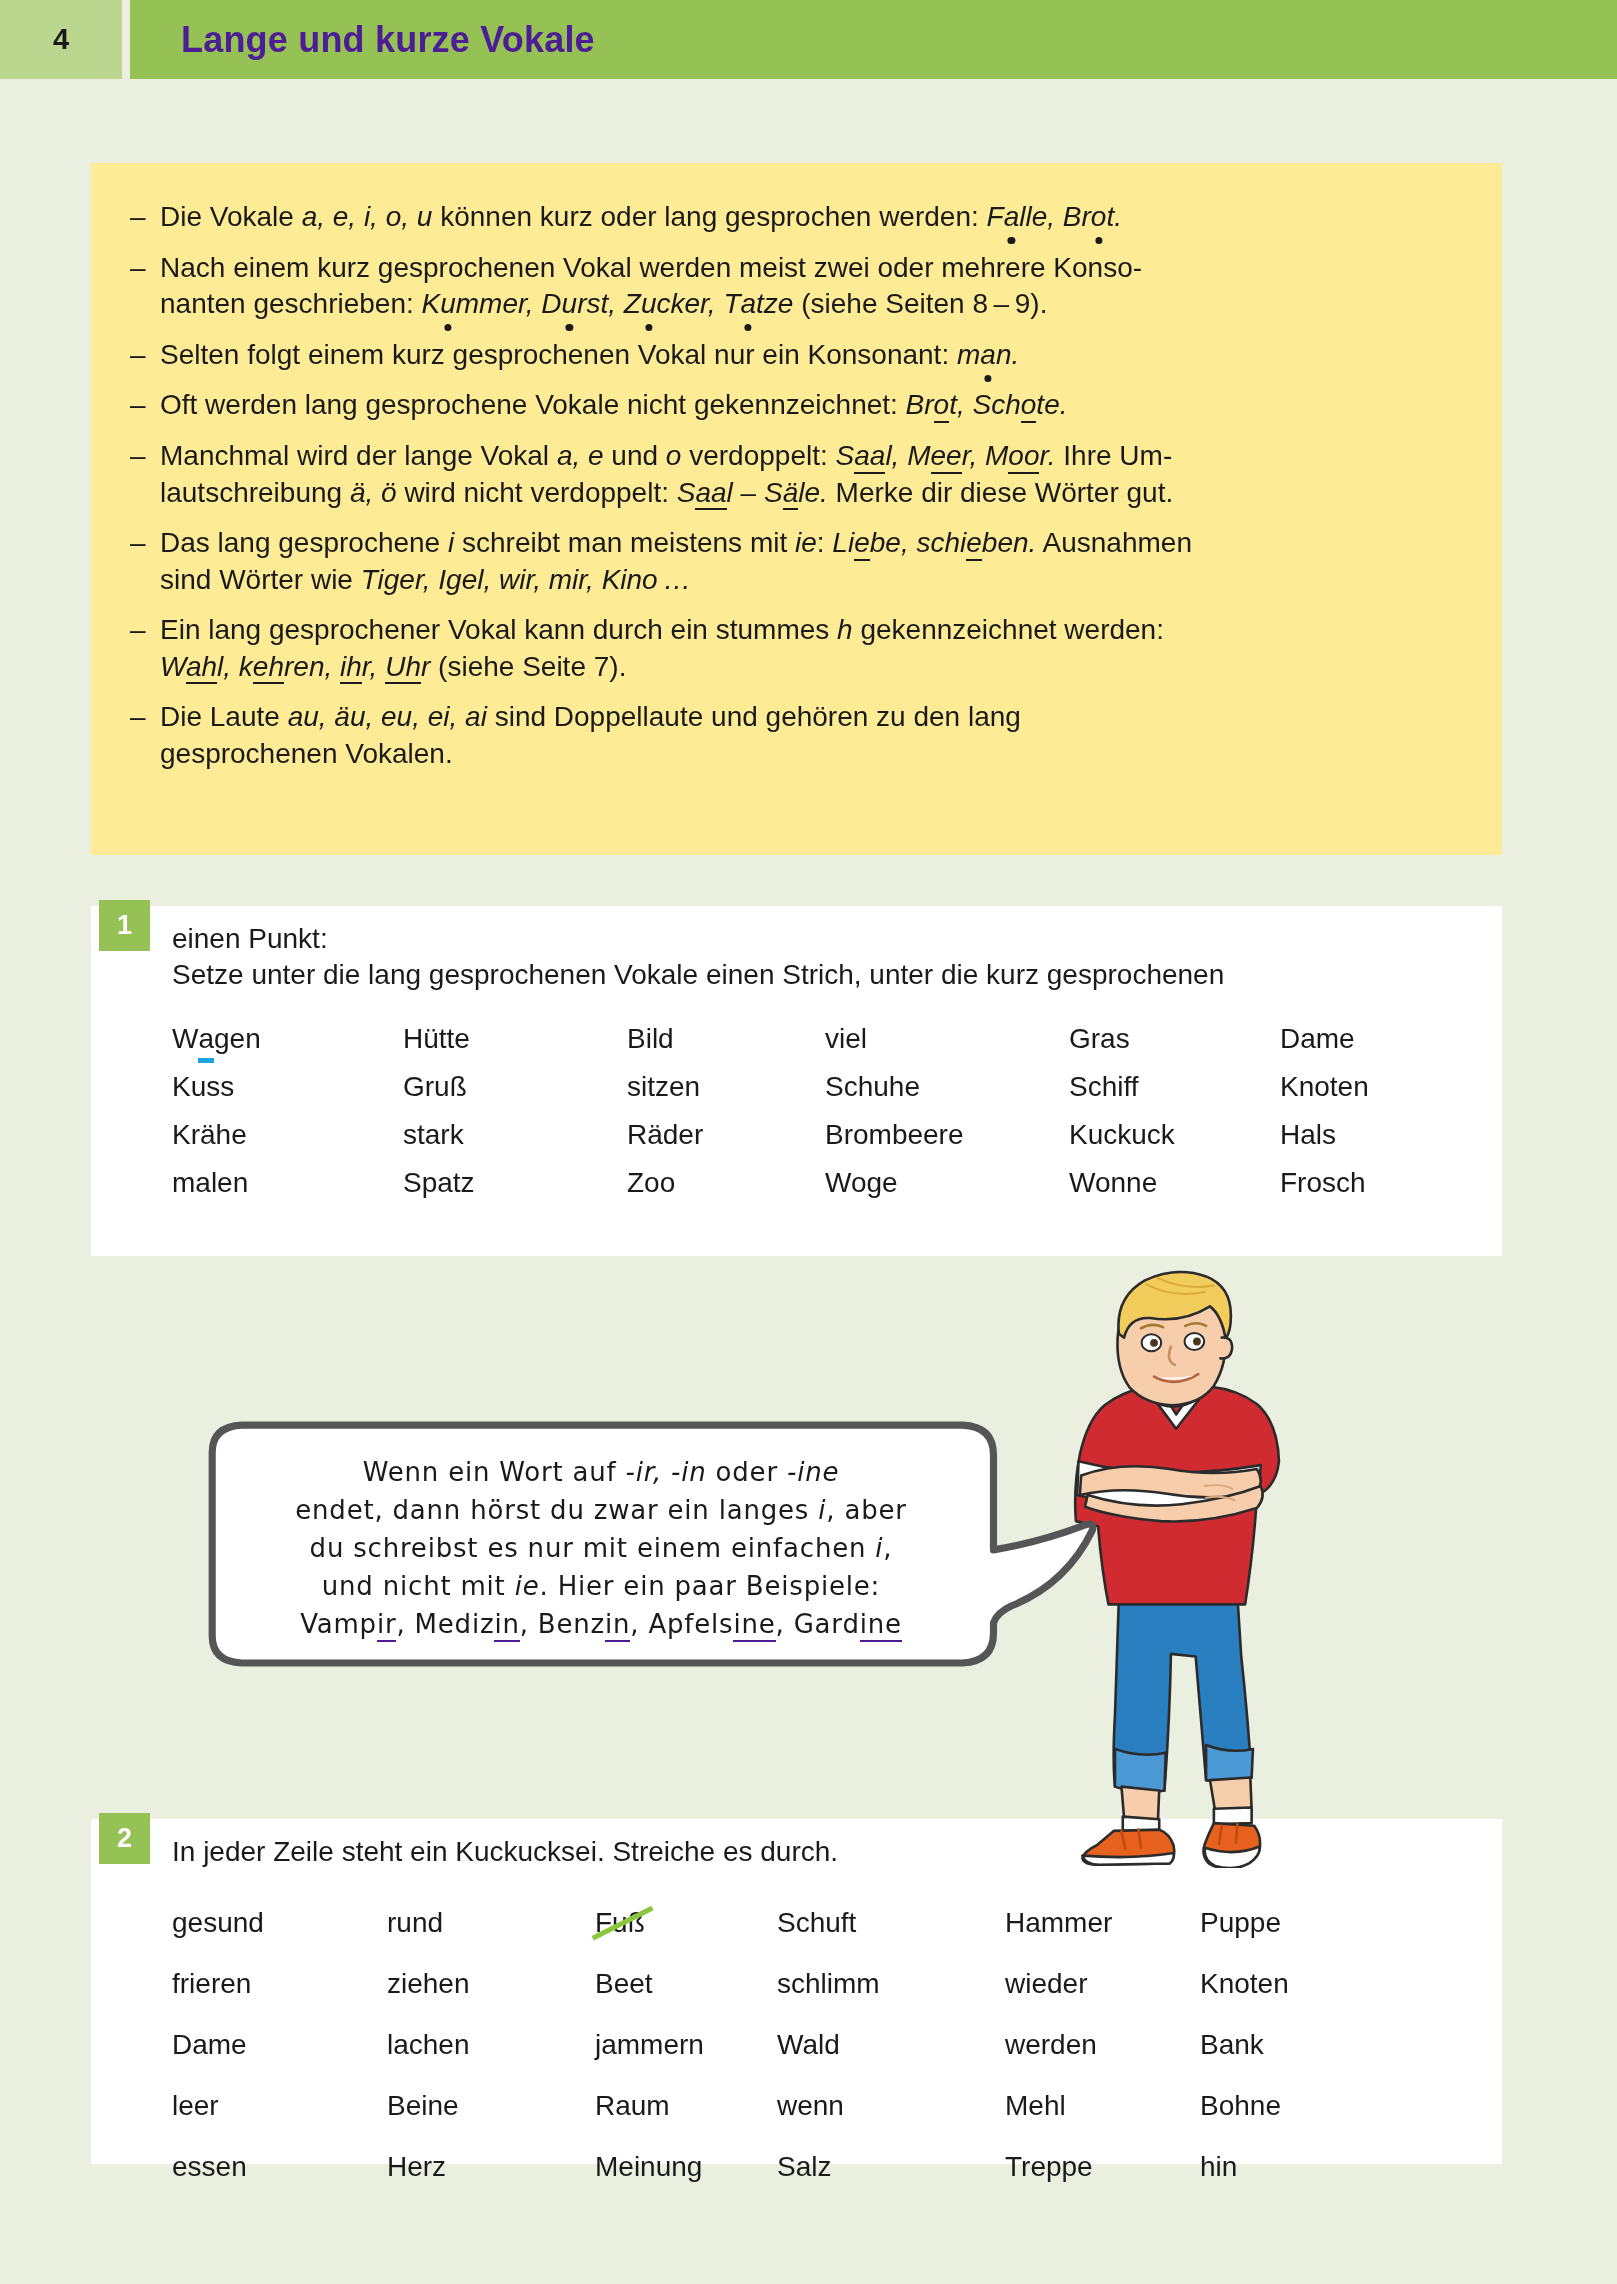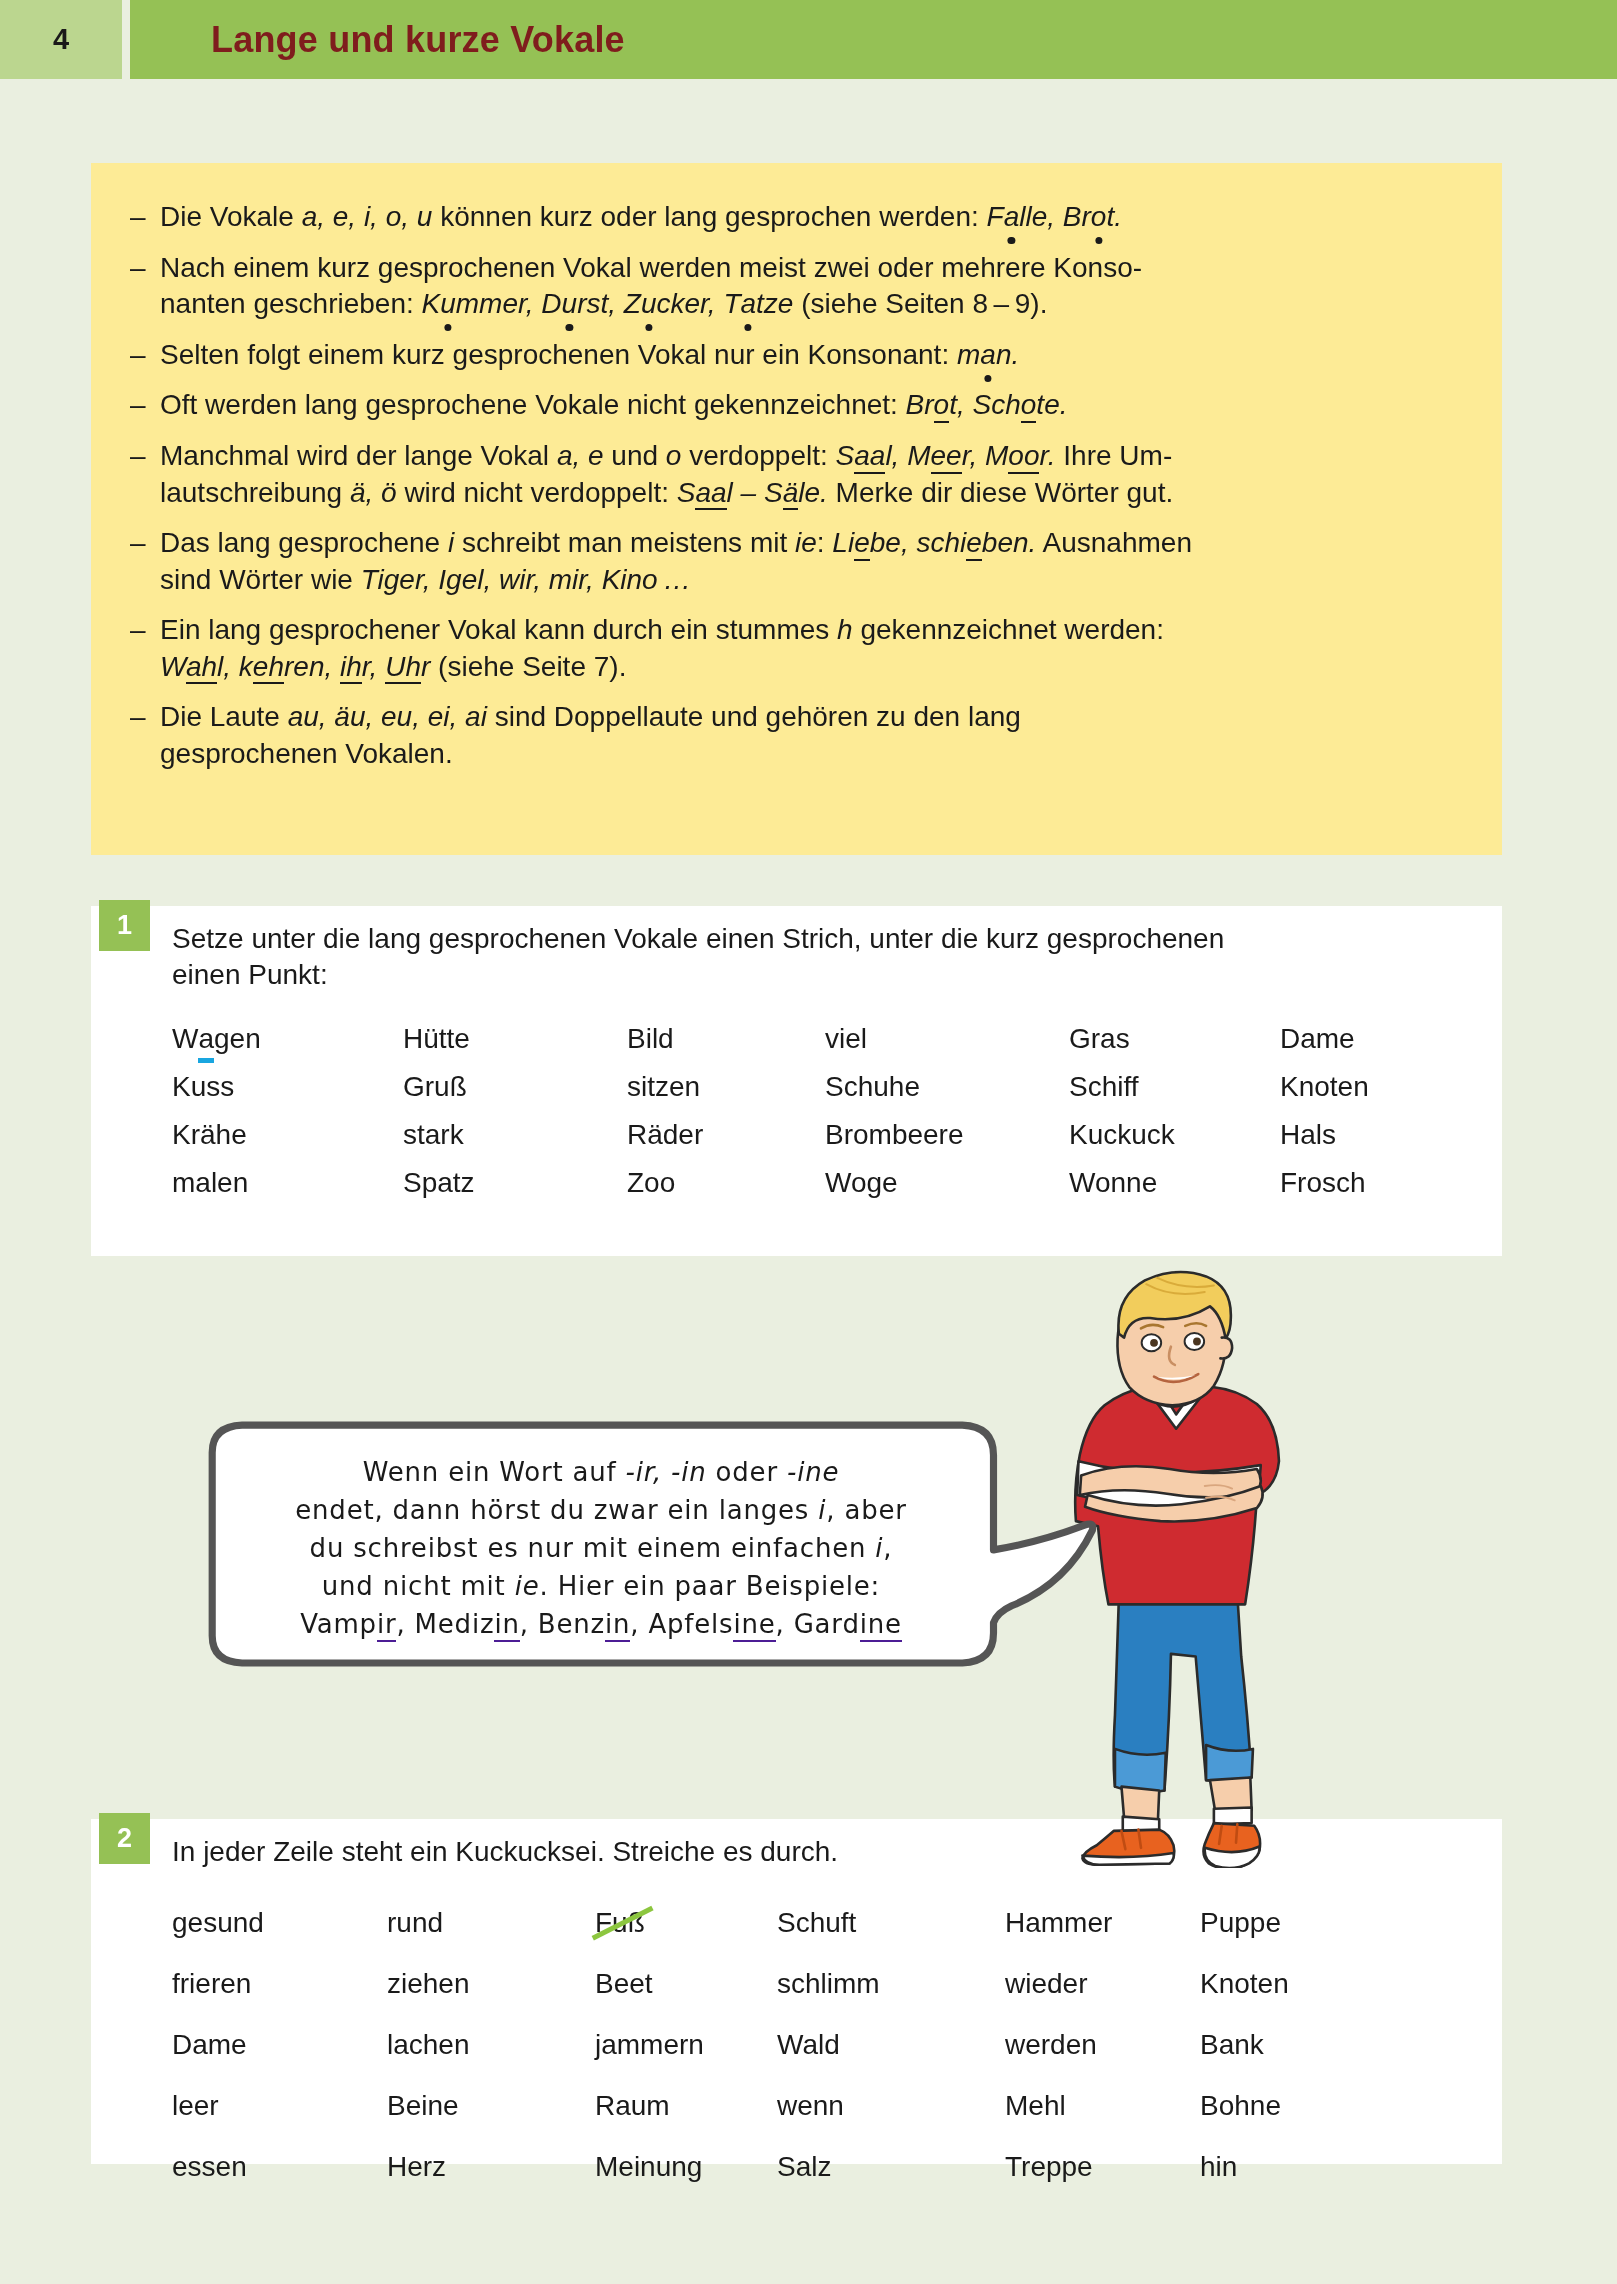--- a/index.html
+++ b/index.html
@@ -20,22 +20,22 @@
     background:#bbd68f;
     display:flex; align-items:center; justify-content:center;
   }
   .header-pagenum span { font-size:29px; font-weight:700; color:#1a1a1a; }
   .header-band {
     position:absolute; left:130px; top:0; width:1487px; height:79px;
     background:#95c155;
     display:flex; align-items:center;
   }
   .header-title {
-    font-size:36px; font-weight:700; color:#7f1d1d;
-    margin-left:81px; letter-spacing:0.2px;
+    font-size:36px; font-weight:700; color:#4c1d95;
+    margin-left:51px; letter-spacing:0.2px;
   }
 
   
   .rulebox {
     position:absolute; left:91px; top:163px; width:1411px; height:692px;
     background:#fdeb96;
     padding:36px 39px 26px 39px;
   }
   .rule-list { list-style:none; margin:0; padding:0; }
   .rule-item {
@@ -159,22 +159,22 @@
   </ul>
 </div>
 
 <div class="card" style="left:91px; top:906px; width:1411px; height:350px;"></div>
 
 <div class="ex-badge" style="left:99px; top:900px;">
   <span>1</span>
 </div>
 
 <div class="ex-prompt" style="left:172px; top:921px; width:1301px;">
+  <div>einen Punkt:</div>
   <div>Setze unter die lang gesprochenen Vokale einen Strich, unter die kurz gesprochenen</div>
-  <div>einen Punkt:</div>
 </div>
 
 <div class="word-grid" style="left:172px; top:1023px; width:1275px;
             grid-template-columns:215px 208px 182px 228px 195px 215px;
             row-gap:29px;gap:16px;">
   <div class="word-cell">W<span class="ans-underline">a</span>gen</div>
   <div class="word-cell">Hütte</div>
   <div class="word-cell">Bild</div>
   <div class="word-cell">viel</div>
   <div class="word-cell">Gras</div>

